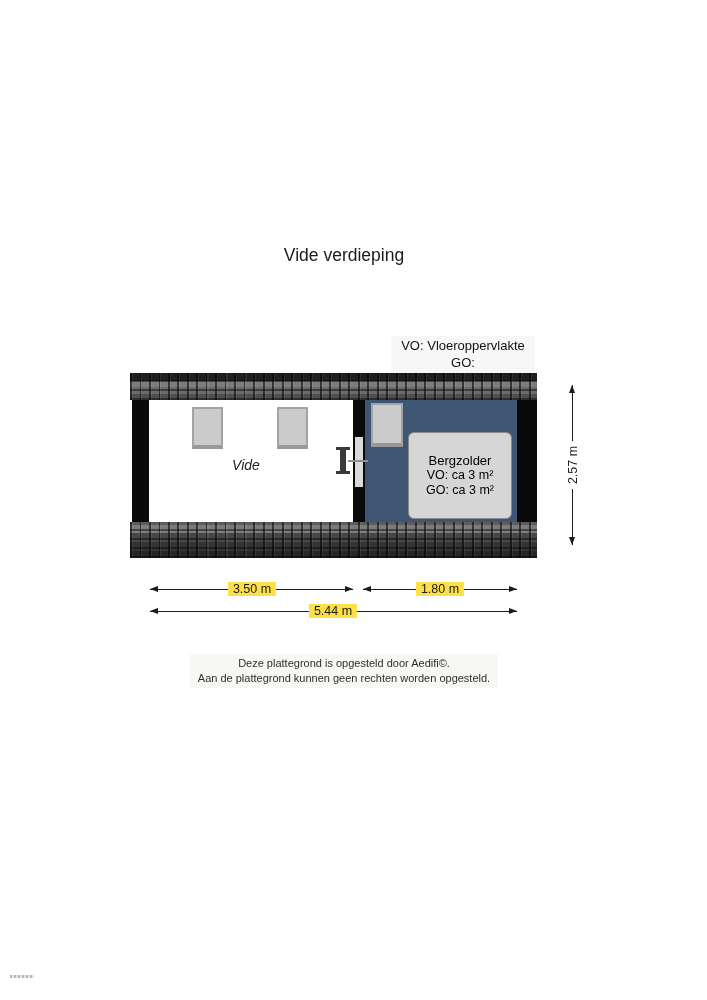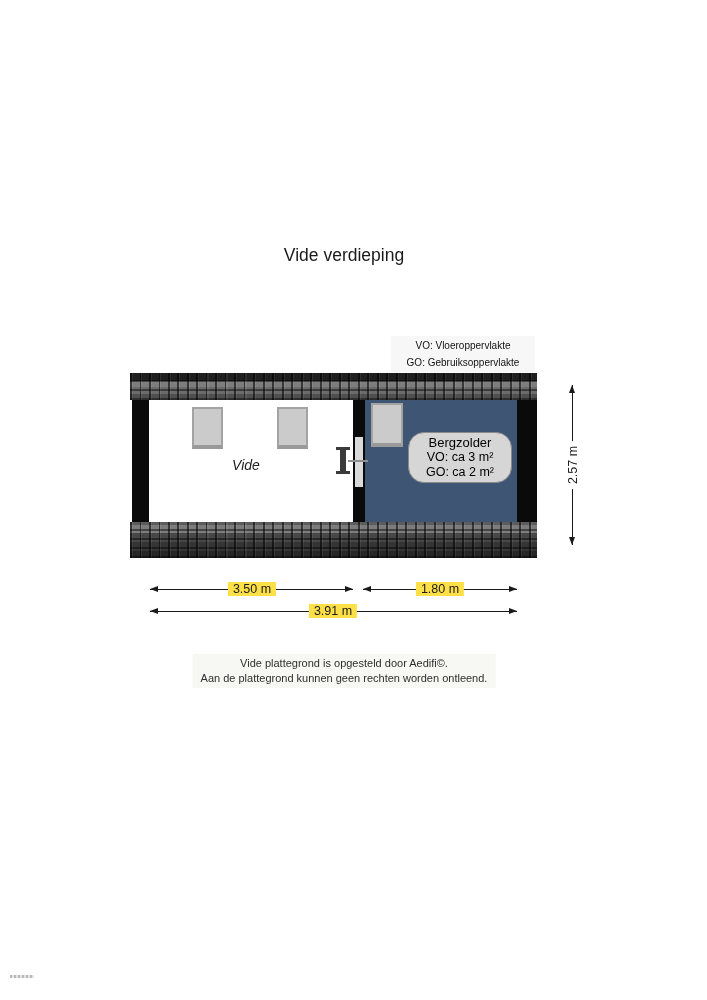--- a/index.html
+++ b/index.html
@@ -5,21 +5,21 @@
   html,body{margin:0;padding:0;background:#fff;}
   .page{position:relative;width:688px;height:1000px;background:#ffffff;overflow:hidden;
         font-family:"Liberation Sans", sans-serif;color:#111;}
   .abs{position:absolute;}
 
   
   .title{left:50%;top:245px;transform:translateX(-50%);font-size:17.5px;color:#1a1a1a;white-space:nowrap;}
 
   
   .legend{left:391px;top:336px;width:144px;background:#f7f7f7;text-align:center;
-          font-size:10px;line-height:17px;padding:1px 0;}
+          font-size:13px;line-height:17px;padding:1px 0;}
 
   
   .plan{left:130px;top:373px;width:407px;height:185px;}
 
   .roof{left:0;width:407px;}
   .roof-top{top:0;height:27px;
     background-color:#4f4f4f;
     background-image:
       repeating-linear-gradient(90deg, rgba(0,0,0,.55) 0 1.5px, rgba(255,255,255,.07) 1.5px 2.5px, rgba(0,0,0,0) 2.5px 9.5px),
       repeating-linear-gradient(0deg, rgba(0,0,0,.45) 0 1.5px, rgba(0,0,0,0) 1.5px 9px),
@@ -46,21 +46,21 @@
   .sky-b1{left:241px;top:30px;width:32px;height:44px;}
 
   .vide-label{left:116px;top:84px;transform:translateX(-50%);font-size:14px;color:#222;font-style:italic;}
 
   .door-gap{left:225px;top:64px;width:8px;height:50px;background:#dadada;}
   .door-line{left:218px;top:87px;width:20px;height:2px;background:#8f8f8f;}
   .door-leaf{left:206px;top:74px;width:14px;height:27px;border-top:3px solid #3a3a3a;border-bottom:3px solid #3a3a3a;box-sizing:border-box;}
   .door-leaf::before{content:"";position:absolute;left:4px;right:4px;top:0;bottom:0;background:#3a3a3a;}
 
   .room-label-box{left:278px;top:59px;width:104px;background:#d6d6d6;border:1px solid #8a8a8a;
-                  border-radius:16px;text-align:center;font-size:12.5px;line-height:15px;padding:2px 0;box-sizing:border-box;color:#000;}
+                  border-radius:6px;text-align:center;font-size:12.5px;line-height:15px;padding:20px 0;box-sizing:border-box;color:#000;}
   .room-label-box .rname{font-size:13px;}
 
   
   .dline{background:#1a1a1a;height:1px;}
   .dline-v{background:#1a1a1a;width:1px;}
   .arr{width:0;height:0;}
   .arr-l{border-top:3.5px solid transparent;border-bottom:3.5px solid transparent;border-right:8px solid #1a1a1a;}
   .arr-r{border-top:3.5px solid transparent;border-bottom:3.5px solid transparent;border-left:8px solid #1a1a1a;}
   .arr-u{border-left:3.5px solid transparent;border-right:3.5px solid transparent;border-bottom:8px solid #1a1a1a;}
   .arr-d{border-left:3.5px solid transparent;border-right:3.5px solid transparent;border-top:8px solid #1a1a1a;}
@@ -104,44 +104,44 @@
 
     <div class="abs vide-label">Vide</div>
 
     <div class="abs door-gap"></div>
     <div class="abs door-line"></div>
     <div class="abs door-leaf"></div>
 
     <div class="abs room-label-box">
       <div class="rname">Bergzolder</div>
       <div>VO: ca 3 m²</div>
-      <div>GO: ca 2 m²</div>
+      <div>GO: ca 3 m²</div>
     </div>
   </div>
 
   <div class="abs dline" style="left:150px;top:589px;width:203px;"></div>
   <div class="abs arr arr-l" style="left:150px;top:586px;"></div>
   <div class="abs arr arr-r" style="left:345px;top:586px;"></div>
   <div class="abs dlabel" style="left:252px;top:582px;">3.50 m</div>
 
   <div class="abs dline" style="left:363px;top:589px;width:154px;"></div>
   <div class="abs arr arr-l" style="left:363px;top:586px;"></div>
   <div class="abs arr arr-r" style="left:509px;top:586px;"></div>
   <div class="abs dlabel" style="left:440px;top:582px;">1.80 m</div>
 
   <div class="abs dline" style="left:150px;top:611px;width:367px;"></div>
   <div class="abs arr arr-l" style="left:150px;top:608px;"></div>
   <div class="abs arr arr-r" style="left:509px;top:608px;"></div>
-  <div class="abs dlabel" style="left:333px;top:604px;">3.91 m</div>
+  <div class="abs dlabel" style="left:333px;top:604px;">5.44 m</div>
 
   <div class="abs dline-v" style="left:572px;top:385px;height:160px;"></div>
   <div class="abs arr arr-u" style="left:569px;top:385px;"></div>
   <div class="abs arr arr-d" style="left:569px;top:537px;"></div>
   <div class="abs dlabel-v" style="left:573px;top:465px;">2.57 m</div>
 
   <div class="abs footer">
-    <div>Vide plattegrond is opgesteld door Aedifi©.</div>
-    <div>Aan de plattegrond kunnen geen rechten worden ontleend.</div>
+    <div>Deze plattegrond is opgesteld door Aedifi©.</div>
+    <div>Aan de plattegrond kunnen geen rechten worden opgesteld.</div>
   </div>
 
   <div class="abs watermark"></div>
 
 </div>
 
 </body></html>

